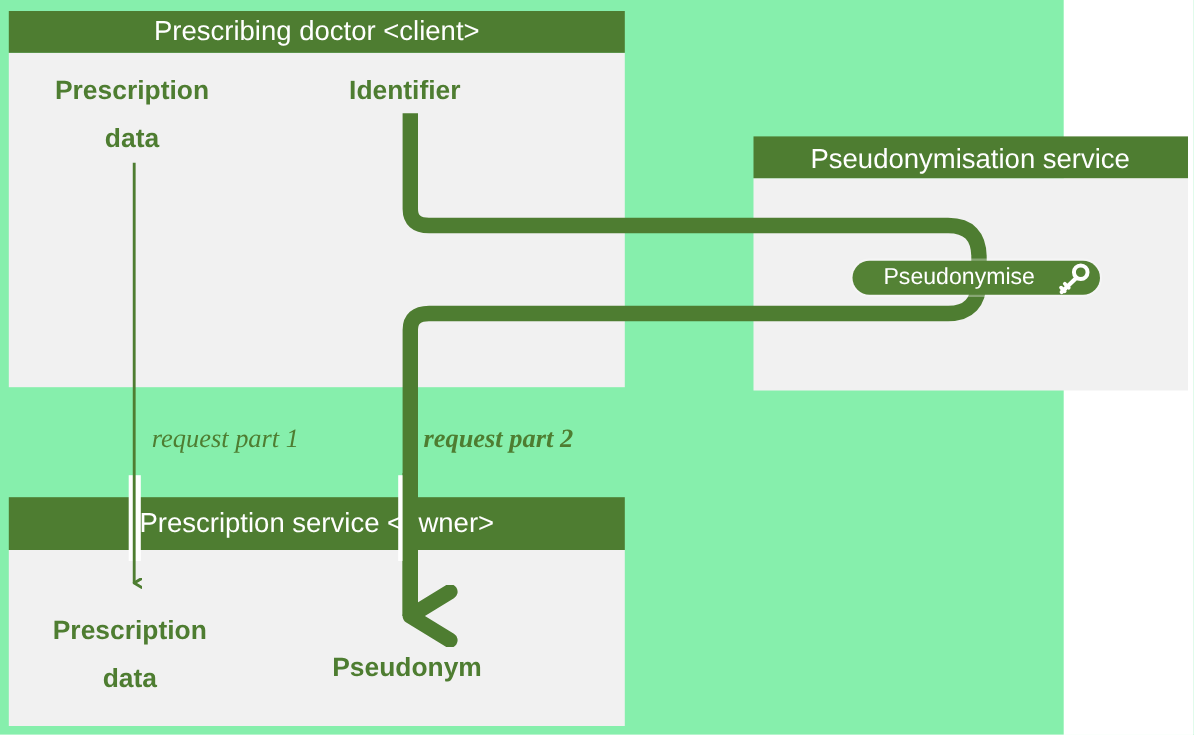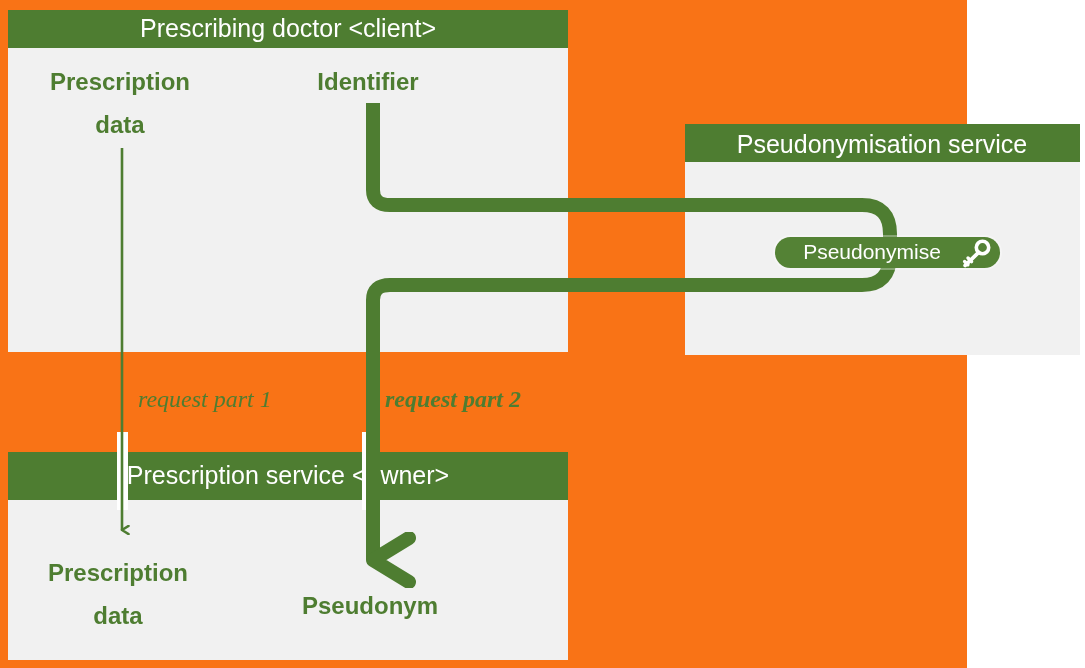--- a/index.html
+++ b/index.html
@@ -10,21 +10,21 @@
   body {
     width: 1085px;
     height: 668px;
     overflow: hidden;
     font-family: "Liberation Sans", sans-serif;
   }
   #diagram-root {
     position: relative;
     width: 967px;
     height: 668px;
-    background: #f97316;
+    background: #86efac;
   }
   svg.diagram {
     position: absolute;
     top: 0;
     left: 0;
     width: 1085px;
     height: 668px;
     display: block;
   }
   .box-title {

